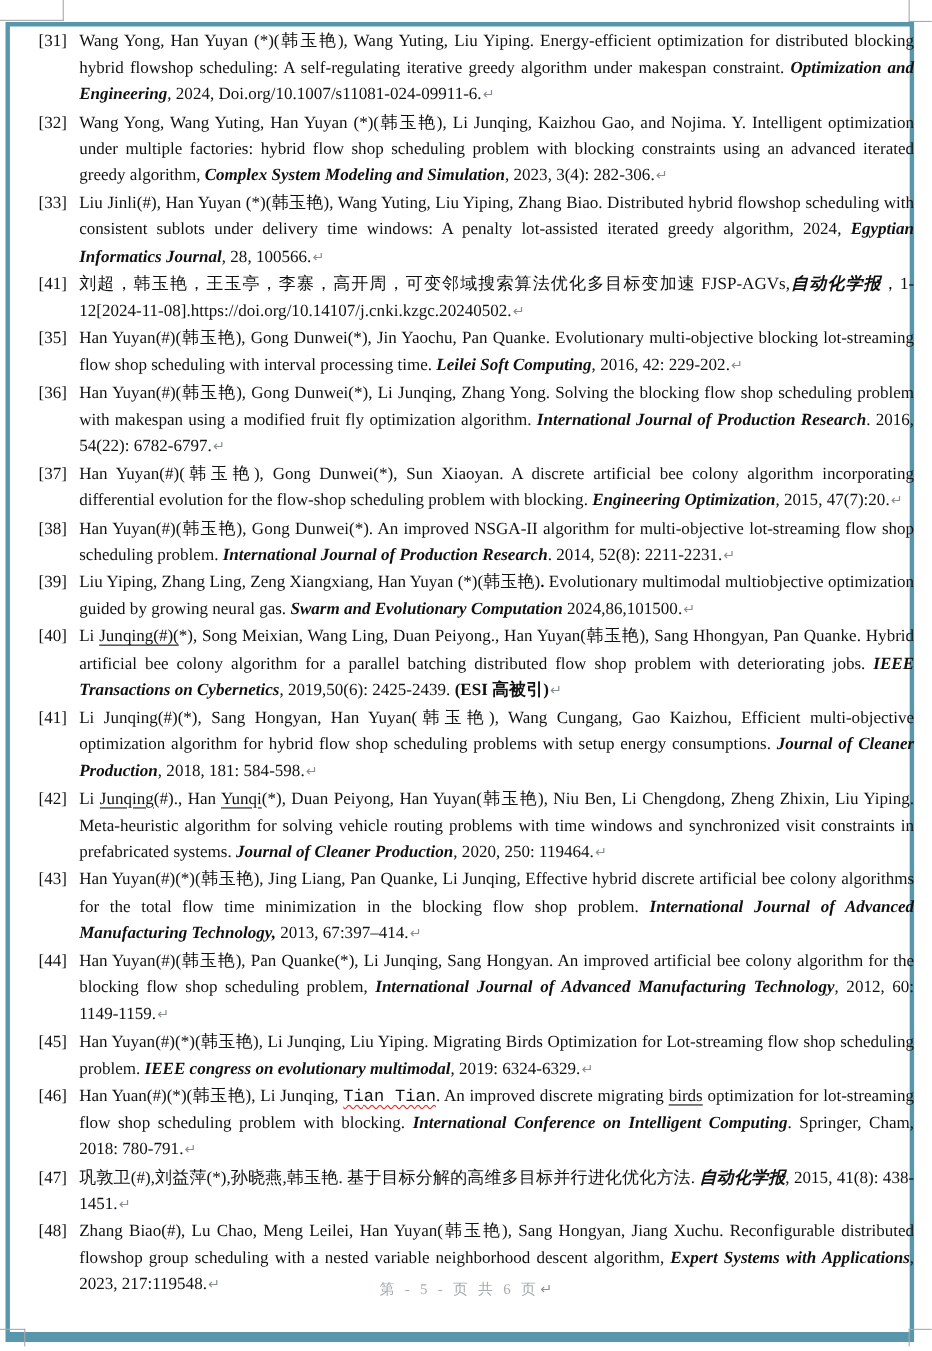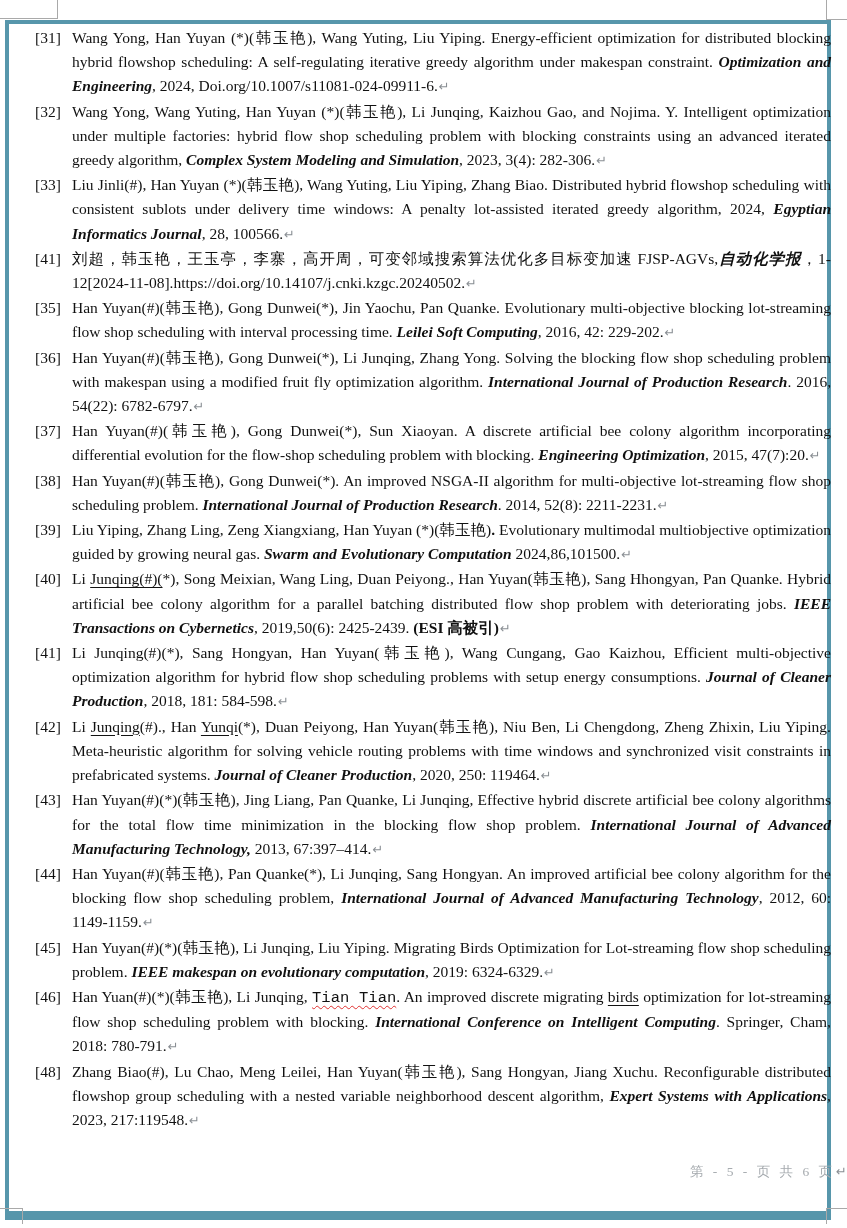--- a/index.html
+++ b/index.html
@@ -43,21 +43,21 @@
     text-underline-offset:3px;
     font-family:Liberation Mono, monospace;
   }
   .pmark{
     color:#8a8f94;font-size:13px;
     font-family:"DejaVu Sans","Liberation Sans",sans-serif;
     padding-left:1px;
   }
   .footer{
     position:absolute;left:0;right:0;top:1163px;
-    text-align:right;color:#a6abaf;
+    text-align:center;color:#a6abaf;
     font-size:13.5px;letter-spacing:3px;
     font-family:"Liberation Serif","DejaVu Serif",serif;
   }
   .footer .pmark{letter-spacing:0;}
 </style>
 </head>
 <body>
 
 <div class="page-border"></div>
 
@@ -78,18 +78,19 @@
     <div class="ref-item"><span class="ref-num">[35]</span><span><span>Han Yuyan(#)(韩玉艳), Gong Dunwei(*), Jin Yaochu, Pan Quanke. Evolutionary multi-objective blocking lot-streaming flow shop scheduling with interval processing time. </span><span class="seg-bi">Leilei Soft Computing</span><span>, 2016, 42: 229-202.</span><span class="pmark">↵</span></span></div>
     <div class="ref-item"><span class="ref-num">[36]</span><span><span>Han Yuyan(#)(韩玉艳), Gong Dunwei(*), Li Junqing, Zhang Yong. Solving the blocking flow shop scheduling problem with makespan using a modified fruit fly optimization algorithm. </span><span class="seg-bi">International Journal of Production Research</span><span>. 2016, 54(22): 6782-6797.</span><span class="pmark">↵</span></span></div>
     <div class="ref-item"><span class="ref-num">[37]</span><span><span>Han Yuyan(#)(韩玉艳), Gong Dunwei(*), Sun Xiaoyan. A discrete artificial bee colony algorithm incorporating differential evolution for the flow-shop scheduling problem with blocking. </span><span class="seg-bi">Engineering Optimization</span><span>, 2015, 47(7):20.</span><span class="pmark">↵</span></span></div>
     <div class="ref-item"><span class="ref-num">[38]</span><span><span>Han Yuyan(#)(韩玉艳), Gong Dunwei(*). An improved NSGA-II algorithm for multi-objective lot-streaming flow shop scheduling problem. </span><span class="seg-bi">International Journal of Production Research</span><span>. 2014, 52(8): 2211-2231.</span><span class="pmark">↵</span></span></div>
     <div class="ref-item"><span class="ref-num">[39]</span><span><span>Liu Yiping, Zhang Ling, Zeng Xiangxiang, Han Yuyan (*)(韩玉艳)</span><span class="seg-b">.</span><span> Evolutionary multimodal multiobjective optimization guided by growing neural gas. </span><span class="seg-bi">Swarm and Evolutionary Computation</span><span> 2024,86,101500.</span><span class="pmark">↵</span></span></div>
     <div class="ref-item"><span class="ref-num">[40]</span><span><span>Li </span><span class="seg-ul">Junqing(#)(</span><span>*), Song Meixian, Wang Ling, Duan Peiyong., Han Yuyan(韩玉艳), Sang Hhongyan, Pan Quanke. Hybrid artificial bee colony algorithm for a parallel batching distributed flow shop problem with deteriorating jobs. </span><span class="seg-bi">IEEE Transactions on Cybernetics</span><span>, 2019,50(6): 2425-2439. </span><span class="seg-b">(ESI 高被引)</span><span class="pmark">↵</span></span></div>
     <div class="ref-item"><span class="ref-num">[41]</span><span><span>Li Junqing(#)(*), Sang Hongyan, Han Yuyan(韩玉艳), Wang Cungang, Gao Kaizhou, Efficient multi-objective optimization algorithm for hybrid flow shop scheduling problems with setup energy consumptions. </span><span class="seg-bi">Journal of Cleaner Production</span><span>, 2018, 181: 584-598.</span><span class="pmark">↵</span></span></div>
     <div class="ref-item"><span class="ref-num">[42]</span><span><span>Li </span><span class="seg-ul">Junqing</span><span>(#)., Han </span><span class="seg-ul">Yunqi</span><span>(*), Duan Peiyong, Han Yuyan(韩玉艳), Niu Ben, Li Chengdong, Zheng Zhixin, Liu Yiping. Meta-heuristic algorithm for solving vehicle routing problems with time windows and synchronized visit constraints in prefabricated systems. </span><span class="seg-bi">Journal of Cleaner Production</span><span>, 2020, 250: 119464.</span><span class="pmark">↵</span></span></div>
     <div class="ref-item"><span class="ref-num">[43]</span><span><span>Han Yuyan(#)(*)(韩玉艳), Jing Liang, Pan Quanke, Li Junqing, Effective hybrid discrete artificial bee colony algorithms for the total flow time minimization in the blocking flow shop problem. </span><span class="seg-bi">International Journal of Advanced Manufacturing Technology,</span><span> 2013, 67:397–414.</span><span class="pmark">↵</span></span></div>
     <div class="ref-item"><span class="ref-num">[44]</span><span><span>Han Yuyan(#)(韩玉艳), Pan Quanke(*), Li Junqing, Sang Hongyan. An improved artificial bee colony algorithm for the blocking flow shop scheduling problem, </span><span class="seg-bi">International Journal of Advanced Manufacturing Technology</span><span>, 2012, 60: 1149-1159.</span><span class="pmark">↵</span></span></div>
-    <div class="ref-item"><span class="ref-num">[45]</span><span><span>Han Yuyan(#)(*)(韩玉艳), Li Junqing, Liu Yiping. Migrating Birds Optimization for Lot-streaming flow shop scheduling problem. </span><span class="seg-bi">IEEE makespan on evolutionary computation</span><span>, 2019: 6324-6329.</span><span class="pmark">↵</span></span></div>
+    <div class="ref-item"><span class="ref-num">[45]</span><span><span>Han Yuyan(#)(*)(韩玉艳), Li Junqing, Liu Yiping. Migrating Birds Optimization for Lot-streaming flow shop scheduling problem. </span><span class="seg-bi">IEEE congress on evolutionary multimodal</span><span>, 2019: 6324-6329.</span><span class="pmark">↵</span></span></div>
     <div class="ref-item"><span class="ref-num">[46]</span><span><span>Han Yuan(#)(*)(韩玉艳), Li Junqing, </span><span class="seg-wavy">Tian Tian</span><span>. An improved discrete migrating </span><span class="seg-ul">birds</span><span> optimization for lot-streaming flow shop scheduling problem with blocking. </span><span class="seg-bi">International Conference on Intelligent Computing</span><span>. Springer, Cham, 2018: 780-791.</span><span class="pmark">↵</span></span></div>
+    <div class="ref-item"><span class="ref-num">[47]</span><span><span>巩敦卫(#),刘益萍(*),孙晓燕,韩玉艳. 基于目标分解的高维多目标并行进化优化方法. </span><span class="seg-bi">自动化学报</span><span>, 2015, 41(8): 438-1451.</span><span class="pmark">↵</span></span></div>
     <div class="ref-item"><span class="ref-num">[48]</span><span><span>Zhang Biao(#), Lu Chao, Meng Leilei, Han Yuyan(韩玉艳), Sang Hongyan, Jiang Xuchu. Reconfigurable distributed flowshop group scheduling with a nested variable neighborhood descent algorithm, </span><span class="seg-bi">Expert Systems with Applications</span><span>, 2023, 217:119548.</span><span class="pmark">↵</span></span></div>
   </div>
 
 <div class="footer"><span>第 - 5 - 页 共 6 页</span><span class="pmark">↵</span></div>
 
 </body></html>

